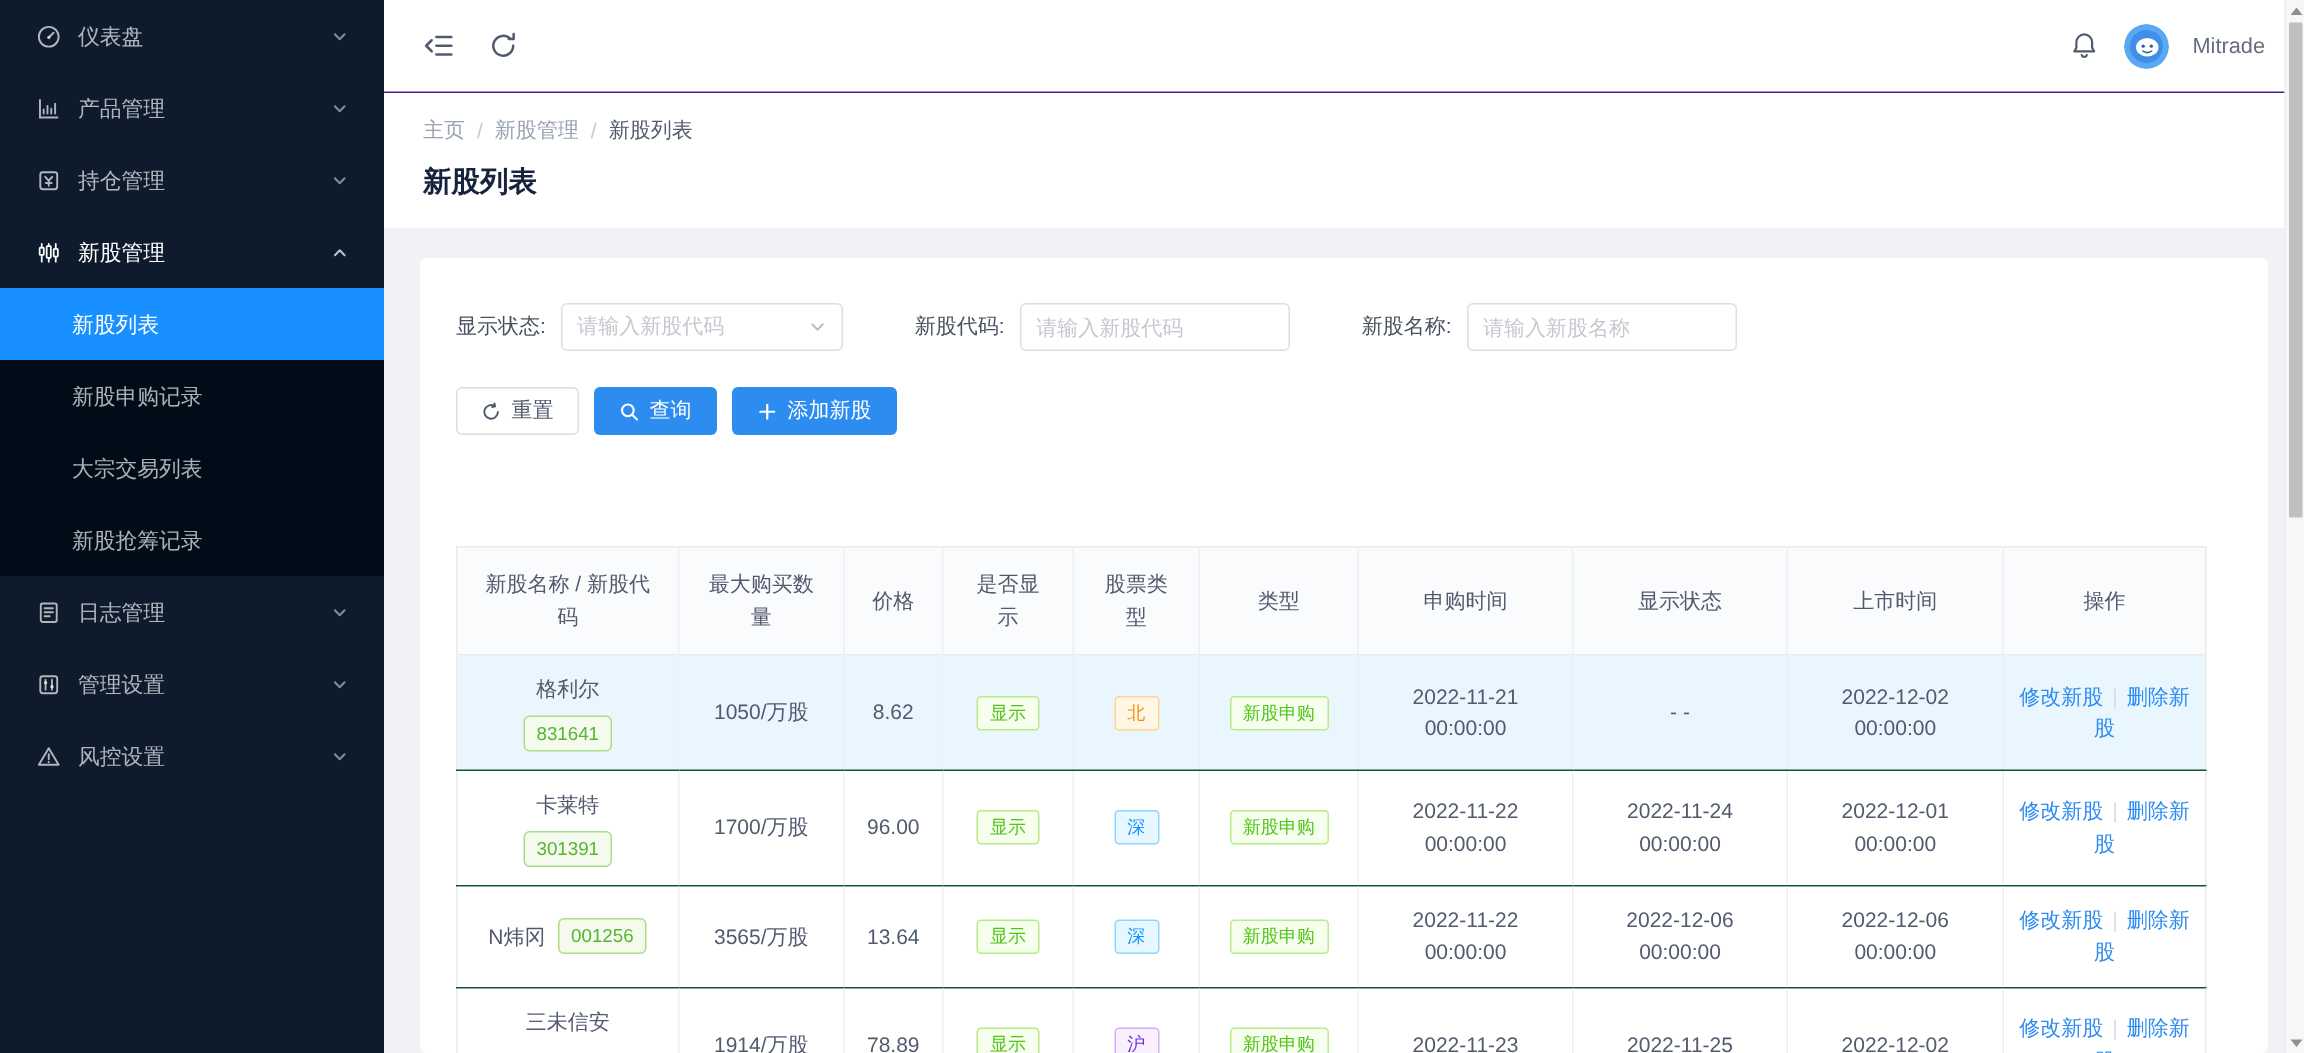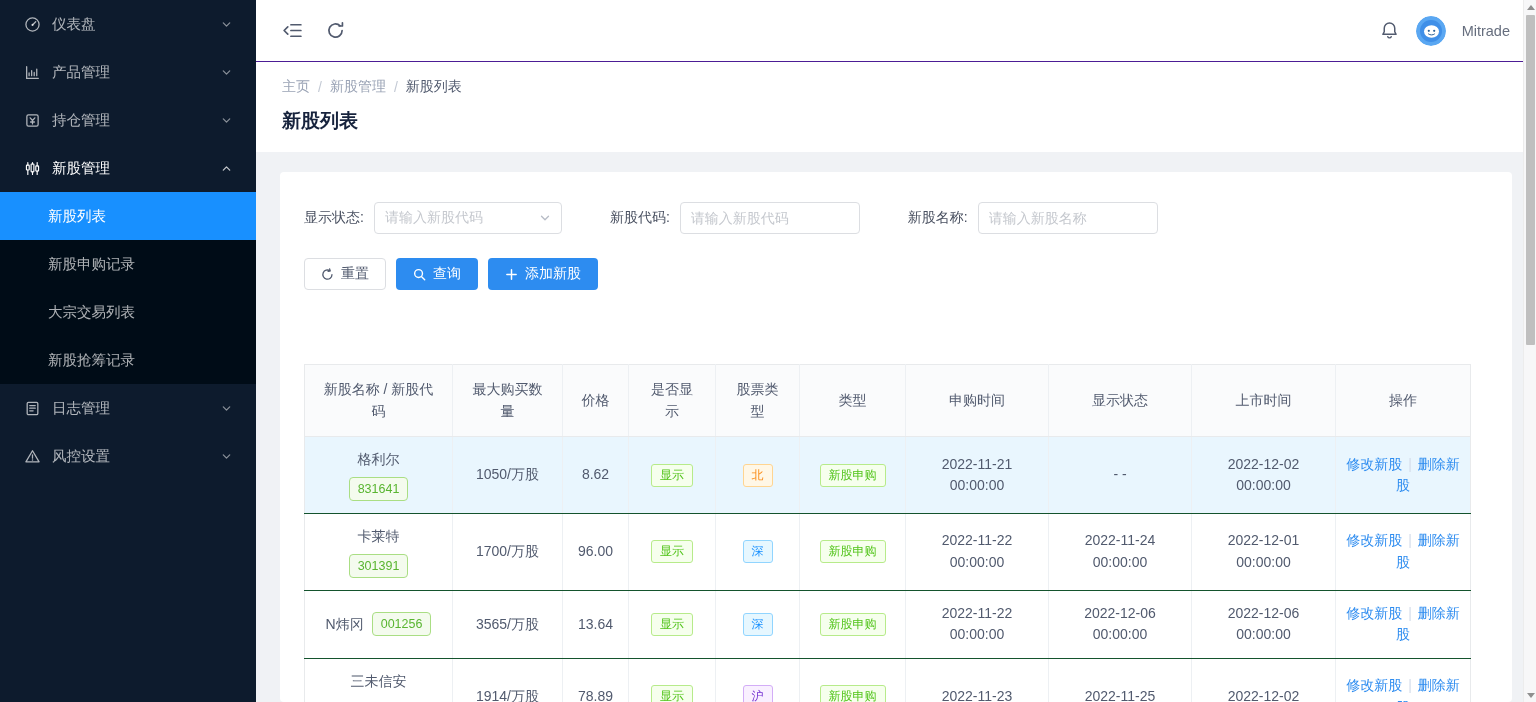--- a/index.html
+++ b/index.html
@@ -164,20 +164,36 @@
           <div class="subitem">新股抢筹记录</div>
         </div>
         <div class="side-item">
     <span class="side-icon">
             <svg viewBox="0 0 16 16" fill="none" stroke="currentColor" stroke-width="1.2" stroke-linecap="round">
               <rect x="3" y="2.2" width="10" height="11.6" rx="1.2"></rect>
               <path d="M5.4 5.2h5.2M5.4 7.7h5.2M5.4 10.2h3.2"></path>
             </svg>
           </span>
     <span class="side-label">日志管理</span>
+    <span class="chev">
+      <svg viewBox="0 0 12 12" fill="none" stroke="currentColor" stroke-width="1.4" stroke-linecap="round" stroke-linejoin="round">
+              <path d="M2.5 4.2 6 7.8l3.5-3.6"></path>
+            </svg>
+    </span>
+  </div>
+        <div class="side-item">
+    <span class="side-icon">
+            <svg viewBox="0 0 16 16" fill="none" stroke="currentColor" stroke-width="1.2" stroke-linecap="round">
+              <rect x="2.7" y="2.7" width="10.6" height="10.6" rx="1.5"></rect>
+              <path d="M6 4.8v6.4M10 4.8v6.4"></path>
+              <circle cx="6" cy="6.8" r="1.1" fill="currentColor" stroke="none"></circle>
+              <circle cx="10" cy="9.2" r="1.1" fill="currentColor" stroke="none"></circle>
+            </svg>
+          </span>
+    <span class="side-label">管理设置</span>
     <span class="chev">
       <svg viewBox="0 0 12 12" fill="none" stroke="currentColor" stroke-width="1.4" stroke-linecap="round" stroke-linejoin="round">
               <path d="M2.5 4.2 6 7.8l3.5-3.6"></path>
             </svg>
     </span>
   </div>
         <div class="side-item">
     <span class="side-icon">
             <svg viewBox="0 0 16 16" fill="none" stroke="currentColor" stroke-width="1.2" stroke-linejoin="round">
               <path d="M8 2.6 14.2 13H1.8z"></path>

